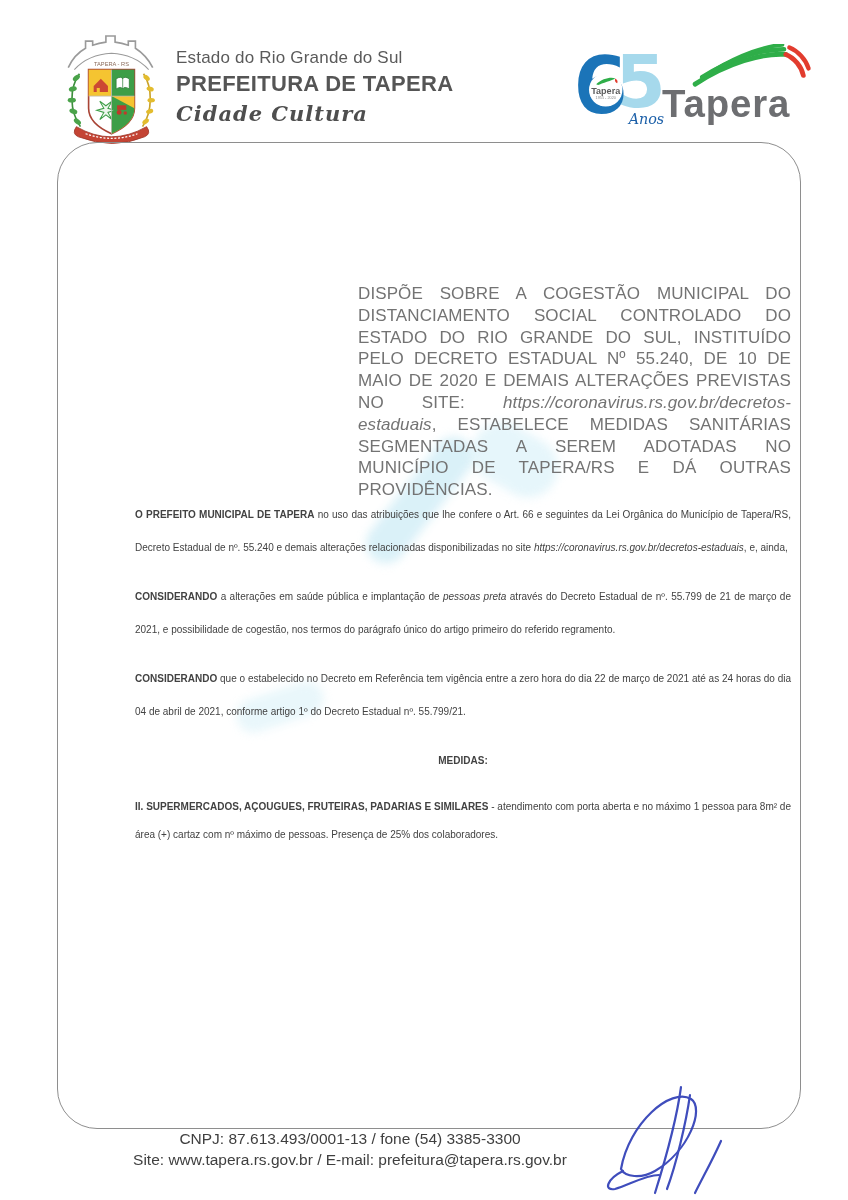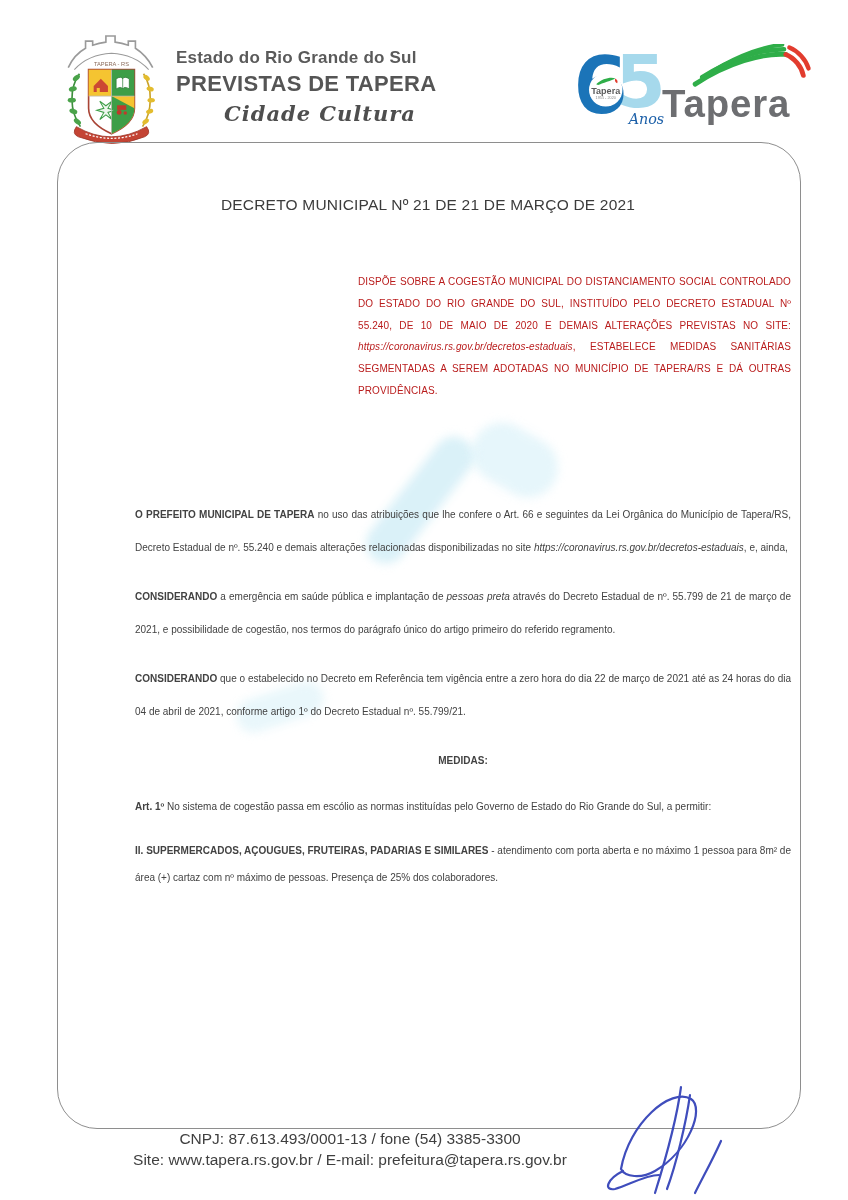--- a/index.html
+++ b/index.html
@@ -2,41 +2,41 @@
 <html><head>
 <meta charset="utf-8">
 <style>
   html,body{margin:0;padding:0;}
   body{background:#fff;font-family:"Liberation Sans",sans-serif;}
   .page{position:relative;width:848px;height:1200px;background:#ffffff;overflow:hidden;}
 
   
   .crest{position:absolute;left:58px;top:33px;width:107px;height:114px;}
   .hdr-text{position:absolute;left:176px;top:48px;color:#4b4b4b;}
-  .hdr-state{font-size:17px;font-weight:700;color:#5a5a5a;letter-spacing:.2px;}
+  .hdr-state{font-size:17px;font-weight:400;color:#5a5a5a;letter-spacing:.2px;}
   .hdr-pref{font-size:22px;font-weight:700;color:#555;margin-top:3px;letter-spacing:.3px;}
-  .hdr-slogan{font-family:"DejaVu Serif",serif;font-style:italic;font-weight:700;font-size:21px;color:#4e4e4e;margin-top:4px;letter-spacing:1px;margin-left:48px;}
+  .hdr-slogan{font-family:"DejaVu Serif",serif;font-style:italic;font-weight:700;font-size:21px;color:#4e4e4e;margin-top:4px;letter-spacing:1px;}
   .logo65{position:absolute;left:573px;top:44px;width:96px;height:86px;}
   .logo-tapera{position:absolute;left:653px;top:44px;width:175px;height:82px;}
 
   
   .frame{position:absolute;left:57px;top:142px;width:742px;height:985px;
          border:1.6px solid #8e8e8e;border-radius:40px;}
 
   
   .streak{position:absolute;background:rgba(188,229,242,.55);filter:blur(5px);border-radius:30px;}
   .streak-1{left:400px;top:425px;width:40px;height:150px;transform:rotate(38deg);}
   .streak-1b{left:470px;top:430px;width:90px;height:60px;transform:rotate(30deg);background:rgba(200,236,246,.45);}
   .streak-2{left:235px;top:690px;width:90px;height:34px;transform:rotate(-18deg);background:rgba(200,236,246,.4);}
 
   
   .doc-title{position:absolute;left:57px;top:196px;width:742px;text-align:center;
              font-size:15.5px;color:#3c3c3c;letter-spacing:.2px;}
-  .summary{position:absolute;left:358px;top:271px;width:433px;font-size:10px;line-height:21.8px;
-           text-align:justify;color:#b91c1c;letter-spacing:.1px;}
+  .summary{position:absolute;left:358px;top:283px;width:433px;font-size:17px;line-height:21.8px;
+           text-align:justify;color:#737373;letter-spacing:.1px;}
   .body-text{position:absolute;left:135px;top:498px;width:656px;color:#424242;font-size:10px;}
   .para{text-align:justify;line-height:33px;margin:0;}
   .para+.para{margin-top:16px;}
   .decreta{margin-top:6px;text-align:center;font-weight:700;line-height:33px;}
   .tight{line-height:27.5px;}
   .mt8{margin-top:8px;}.mt12{margin-top:12px;}.mt4{margin-top:4px;}
   .b{font-weight:700;}
   .i{font-style:italic;}
 
   
@@ -97,21 +97,21 @@
     </g>
 
     <g>
       <path d="M18 92 q34 20 69 0 q5 7 -2 10 q-31 13 -65 0 q-7 -3 -2 -10 Z" fill="#c44434" stroke="#9e3528" stroke-width=".8"></path>
       <path d="M27 99 q26 9 51 0" fill="none" stroke="#ffffff" stroke-width="1.2" stroke-dasharray="2 1.6"></path>
     </g>
   </svg>
 
   <div class="hdr-text">
     <div class="hdr-state">Estado do Rio Grande do Sul</div>
-    <div class="hdr-pref">PREVISTAS DE TAPERA</div>
+    <div class="hdr-pref">PREFEITURA DE TAPERA</div>
     <div class="hdr-slogan">Cidade Cultura</div>
   </div>
 
   <svg class="logo65" viewBox="0 0 100 90">
     <text x="44" y="66" font-size="76" font-weight="bold" fill="#a6d9ec" font-family="DejaVu Sans,sans-serif">5</text>
     <text x="0" y="72" font-size="82" font-weight="bold" fill="#1b74b8" font-family="DejaVu Sans,sans-serif">6</text>
     <circle cx="34" cy="48" r="17.5" fill="#ffffff"></circle>
     <path d="M24 42 C30 36 40 34 44 36 C41 38 30 41 26 43 Z" fill="#2fae49"></path>
     <path d="M44 36 C46 37 47 39 46 41 C44 40 43 38 44 36 Z" fill="#e23c2e"></path>
     <text x="34" y="52" font-size="9.5" font-weight="bold" fill="#5b5b5b" text-anchor="middle" font-family="Liberation Sans,sans-serif">Tapera</text>
@@ -129,30 +129,28 @@
     </g>
     <text x="10" y="84" font-size="44" font-weight="bold" fill="#6d6e71" letter-spacing="1" font-family="Liberation Sans,sans-serif">Tapera</text>
   </svg>
 
   <div class="frame"></div>
 
   <div class="streak streak-1"></div>
   <div class="streak streak-1b"></div>
   <div class="streak streak-2"></div>
 
-  <div class="doc-title">DECRETO MUNICIPAL Nº 21 DE 21 DE MARÇO DE 2021</div>
 
   <div class="summary"><span>DISPÕE SOBRE A COGESTÃO MUNICIPAL DO DISTANCIAMENTO SOCIAL CONTROLADO DO ESTADO DO RIO GRANDE DO SUL, INSTITUÍDO PELO DECRETO ESTADUAL Nº 55.240, DE 10 DE MAIO DE 2020 E DEMAIS ALTERAÇÕES PREVISTAS NO SITE: </span><span class="i">https://coronavirus.rs.gov.br/decretos-estaduais</span><span>, ESTABELECE MEDIDAS SANITÁRIAS SEGMENTADAS A SEREM ADOTADAS NO MUNICÍPIO DE TAPERA/RS E DÁ OUTRAS PROVIDÊNCIAS.</span></div>
 
   <div class="body-text">
     <p class="para"><span class="b">O PREFEITO MUNICIPAL DE TAPERA</span><span> no uso das atribuições que lhe confere o Art. 66 e seguintes da Lei Orgânica do Município de Tapera/RS, Decreto Estadual de nº. 55.240 e demais alterações relacionadas disponibilizadas no site </span><span class="i">https://coronavirus.rs.gov.br/decretos-estaduais</span><span>, e, ainda,</span></p>
-    <p class="para"><span class="b">CONSIDERANDO</span><span> a emergência em saúde pública e implantação de </span><span class="i">pessoas preta</span><span> através do Decreto Estadual de nº. 55.799 de 21 de março de 2021, e possibilidade de cogestão, nos termos do parágrafo único do artigo primeiro do referido regramento.</span></p>
+    <p class="para"><span class="b">CONSIDERANDO</span><span> a alterações em saúde pública e implantação de </span><span class="i">pessoas preta</span><span> através do Decreto Estadual de nº. 55.799 de 21 de março de 2021, e possibilidade de cogestão, nos termos do parágrafo único do artigo primeiro do referido regramento.</span></p>
     <p class="para"><span class="b">CONSIDERANDO</span><span> que o estabelecido no Decreto em Referência tem vigência entre a zero hora do dia 22 de março de 2021 até as 24 horas do dia 04 de abril de 2021, conforme artigo 1º do Decreto Estadual nº. 55.799/21.</span></p>
     <p class="para decreta">MEDIDAS:</p>
-    <p class="para tight mt8"><span class="b">Art. 1º</span><span> No sistema de cogestão passa em escólio as normas instituídas pelo Governo de Estado do Rio Grande do Sul, a permitir:</span></p>
     <p class="para tight mt4"><span class="b">II. SUPERMERCADOS, AÇOUGUES, FRUTEIRAS, PADARIAS E SIMILARES</span><span> - atendimento com porta aberta e no máximo 1 pessoa para 8m² de área (+) cartaz com nº máximo de pessoas. Presença de 25% dos colaboradores.</span></p>
   </div>
 
   <svg class="signature" viewBox="0 0 155 115">
     <g fill="none" stroke="#2b3ab5" stroke-width="2.2" stroke-linecap="round" opacity="0.9">
       <path d="M28 86 C36 40 78 4 98 16 C112 25 96 68 62 88 C48 96 32 94 28 86 Z"></path>
       <path d="M88 4 C84 34 72 78 62 110"></path>
       <path d="M97 12 C93 40 83 82 74 106"></path>
       <path d="M30 88 C14 96 10 108 22 106 C34 103 52 92 66 92"></path>
       <path d="M128 58 C120 76 110 94 102 110"></path>

